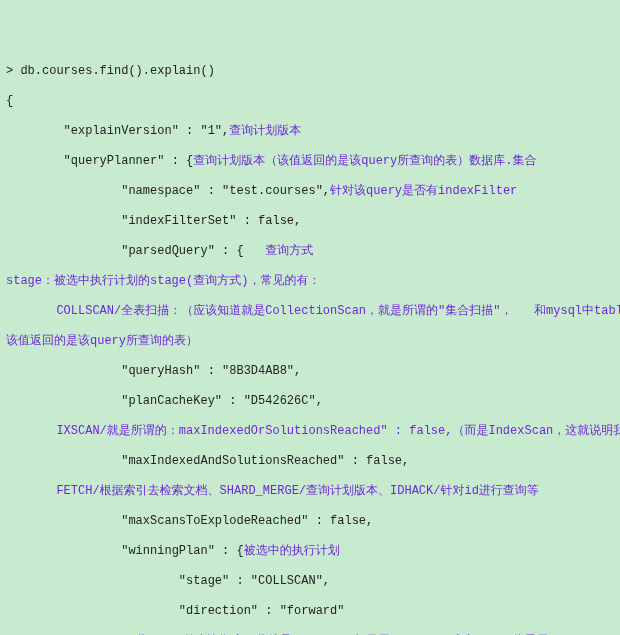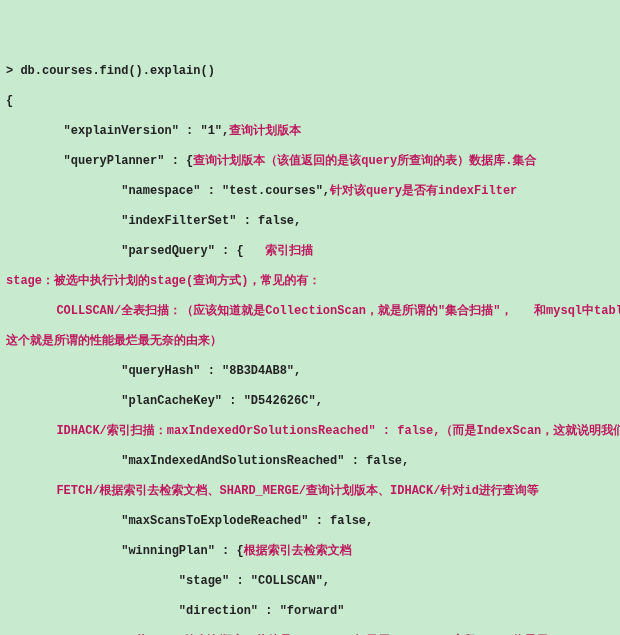--- a/index.html
+++ b/index.html
@@ -7,45 +7,45 @@
     background:#c8ebd0;
     font-family:"Courier New",monospace;
     font-size:12px;
     color:#222;
     white-space:pre;
     padding:4px 6px;
     width:620px;
     box-sizing:border-box;
     line-height:15px;
   }
-  .r{color:#be185d;}
-  .line{display:block;font-weight:bold;}
+  .r{color:#6d28d9;}
+  .line{display:block;}
 </style>
 </head>
 <body>
 
 
 
 <span class="line">&gt; db.courses.find().explain()</span>
 <span class="line">{</span>
 <span class="line">        <span>"explainVersion" : "1",</span><span class="r">查询计划版本</span></span>
 <span class="line">        <span>"queryPlanner" : {</span><span class="r">查询计划版本（该值返回的是该query所查询的表）数据库.集合</span></span>
 <span class="line">                <span>"namespace" : "test.courses",</span><span class="r">针对该query是否有indexFilter</span></span>
 <span class="line">                <span>"indexFilterSet" : false,</span></span>
-<span class="line">                <span>"parsedQuery" : {</span>   <span class="r">索引扫描</span></span>
+<span class="line">                <span>"parsedQuery" : {</span>   <span class="r">查询方式</span></span>
 <span class="line r">stage：被选中执行计划的stage(查询方式)，常见的有：</span>
 <span class="line r">       COLLSCAN/全表扫描：（应该知道就是CollectionScan，就是所谓的"集合扫描"，   和mysql中tablescan/heap scan类似，</span>
-<span class="line r">这个就是所谓的性能最烂最无奈的由来）</span>
+<span class="line r">该值返回的是该query所查询的表）</span>
 <span class="line">                <span>"queryHash" : "8B3D4AB8",</span></span>
 <span class="line">                <span>"planCacheKey" : "D542626C",</span></span>
-<span class="line"><span class="r">       IDHACK/索引扫描：maxIndexedOrSolutionsReached" : false,</span><span class="r">（而是IndexScan，这就说明我们用已经命中索引了</span></span>
+<span class="line"><span class="r">       IXSCAN/就是所谓的：maxIndexedOrSolutionsReached" : false,</span><span class="r">（而是IndexScan，这就说明我们用已经命中索引了</span></span>
 <span class="line">                <span>"maxIndexedAndSolutionsReached" : false,</span></span>
 <span class="line r">       FETCH/根据索引去检索文档、SHARD_MERGE/查询计划版本、IDHACK/针对id进行查询等</span>
 <span class="line">                <span>"maxScansToExplodeReached" : false,</span></span>
-<span class="line">                <span>"winningPlan" : {</span><span class="r">根据索引去检索文档</span></span>
+<span class="line">                <span>"winningPlan" : {</span><span class="r">被选中的执行计划</span></span>
 <span class="line">                        <span>"stage" : "COLLSCAN",</span></span>
 <span class="line">                        <span>"direction" : "forward"</span></span>
 <span class="line">                },<span class="r">此query的查询顺序，此处是forward，如果用了.sort({字段:-1})将显示backward。</span></span>
 
 
 
 
 
 
 

